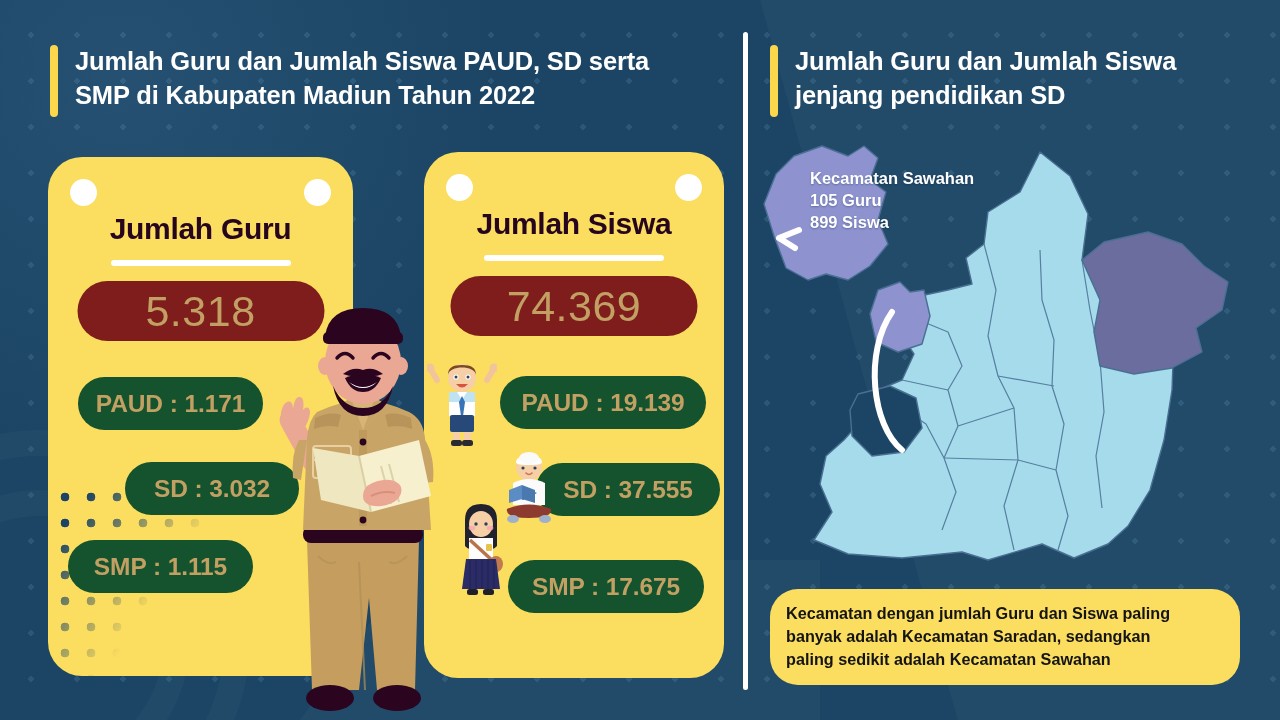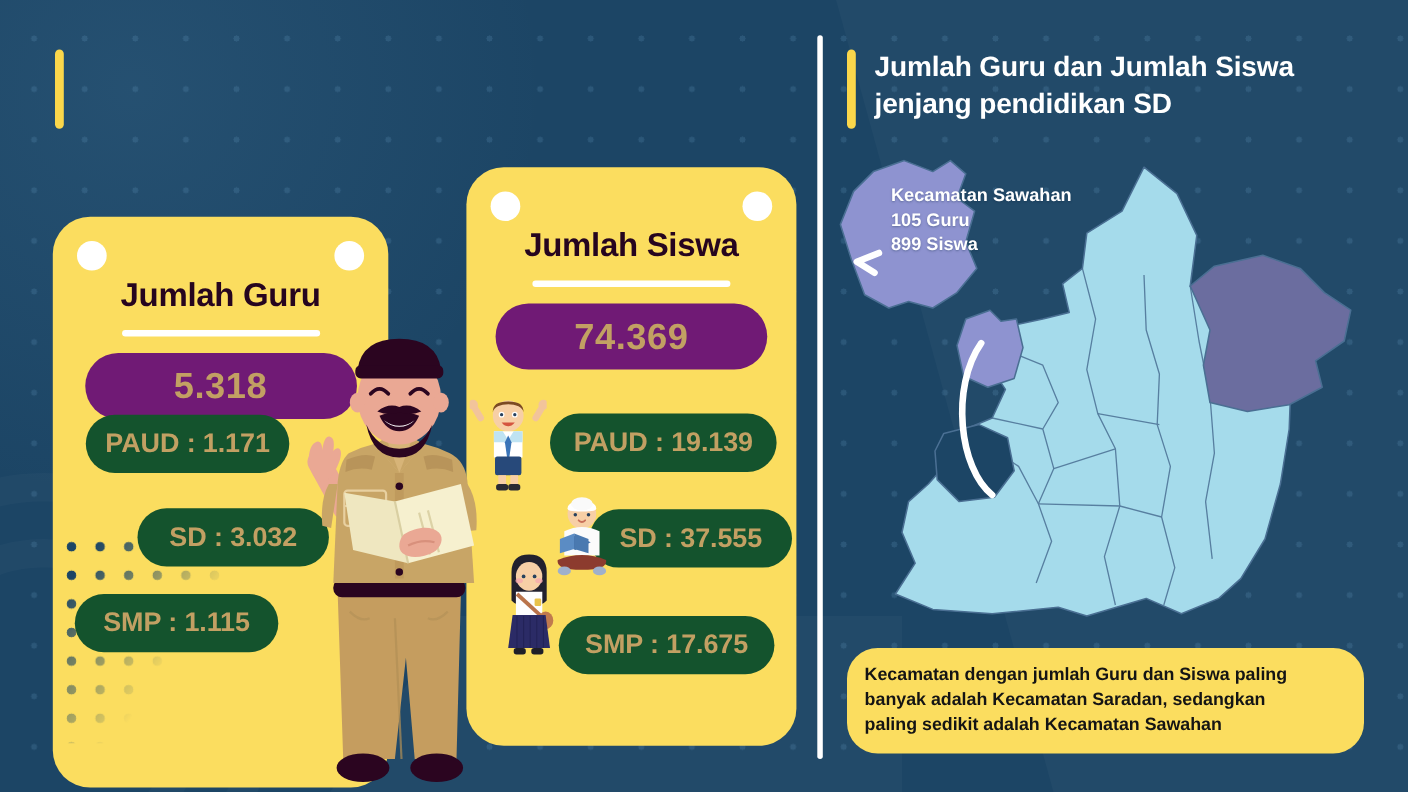--- a/index.html
+++ b/index.html
@@ -83,23 +83,23 @@
     letter-spacing:-.3px;
   }
   .card .rule {
     position:absolute; height:6px; border-radius:3px;
     background:#ffffff; top:103px; left:50%; transform:translateX(-50%);
     width:180px;
   }
   .big-pill {
     position:absolute; left:50%; transform:translateX(-50%);
     top:124px; height:60px; width:247px;
-    background:#701a75; border-radius:32px;
+    background:#7f1d1d; border-radius:32px;
     display:flex; align-items:center; justify-content:center;
-    color:#c2a063; font-size:33px; font-weight:bold; letter-spacing:.5px;
+    color:#c2a063; font-size:43px; font-weight:normal; letter-spacing:.5px;
   }
   .pill {
     position:absolute; height:53px;
     background:#14532d; border-radius:28px;
     display:flex; align-items:center; justify-content:center;
     color:#c2a063; font-size:24.5px; font-weight:bold;
     letter-spacing:-.1px;
     z-index:7;
   }
 
@@ -137,31 +137,33 @@
   <div class="bg-glow" style="left:-260px;top:-300px;width:760px;height:760px;"></div>
   <div class="bg-ring" style="left:-170px;top:430px;width:420px;height:420px;"></div>
   <div class="bg-ring" style="left:-110px;top:490px;width:300px;height:300px;"></div>
   <div class="bg-wedge" style="left:760px;top:0;width:520px;height:720px;clip-path:polygon(0 0,100% 0,100% 100%,38% 100%);"></div>
   <div class="bg-wedge" style="left:300px;top:560px;width:520px;height:160px;clip-path:polygon(22% 0,100% 0,100% 100%,0 100%);"></div>
   <div class="bg-dots"></div>
 </div>
 
 <div class="hdr" id="left-header" style="left:50px;top:45px;width:660px;">
   <div class="accent" style="height:72px;"></div>
+  <h1>Jumlah Guru dan Jumlah Siswa PAUD, SD serta
+SMP di Kabupaten Madiun Tahun 2022</h1>
 </div>
 
 <div class="hdr" id="right-header" style="left:770px;top:45px;width:470px;">
   <div class="accent" style="height:72px;"></div>
   <h1>Jumlah Guru dan Jumlah Siswa
 jenjang pendidikan SD</h1>
 </div>
 
 <div class="divider"></div>
 
-<div class="card" id="card-guru" style="left:48px;top:157px;width:305px;height:519px;margin-top:40px;">
+<div class="card" id="card-guru" style="left:48px;top:157px;width:305px;height:519px;">
   <div class="hole l"></div>
   <div class="hole r"></div>
   <h2>Jumlah Guru</h2>
   <div class="rule"></div>
   <div class="big-pill">5.318</div>
 </div>
 <div class="pill" style="left:78px;top:377px;width:185px;">PAUD : 1.171</div>
 <div class="pill" style="left:125px;top:462px;width:174px;">SD : 3.032</div>
 <div class="pill" style="left:68px;top:540px;width:185px;">SMP : 1.115</div>
 

